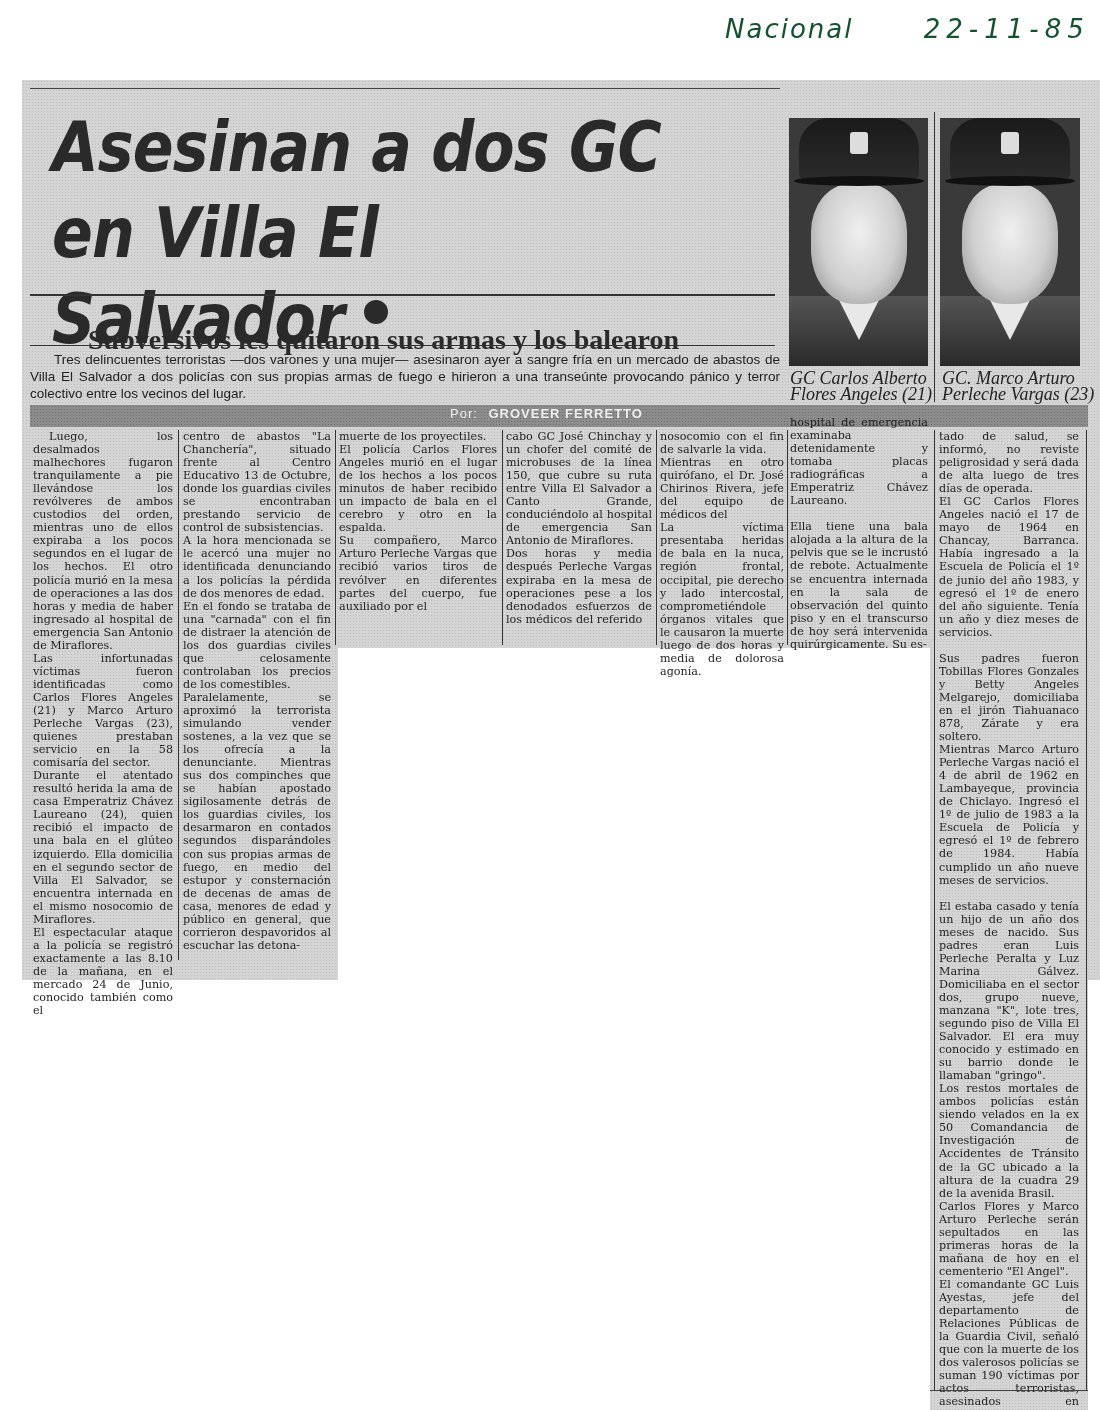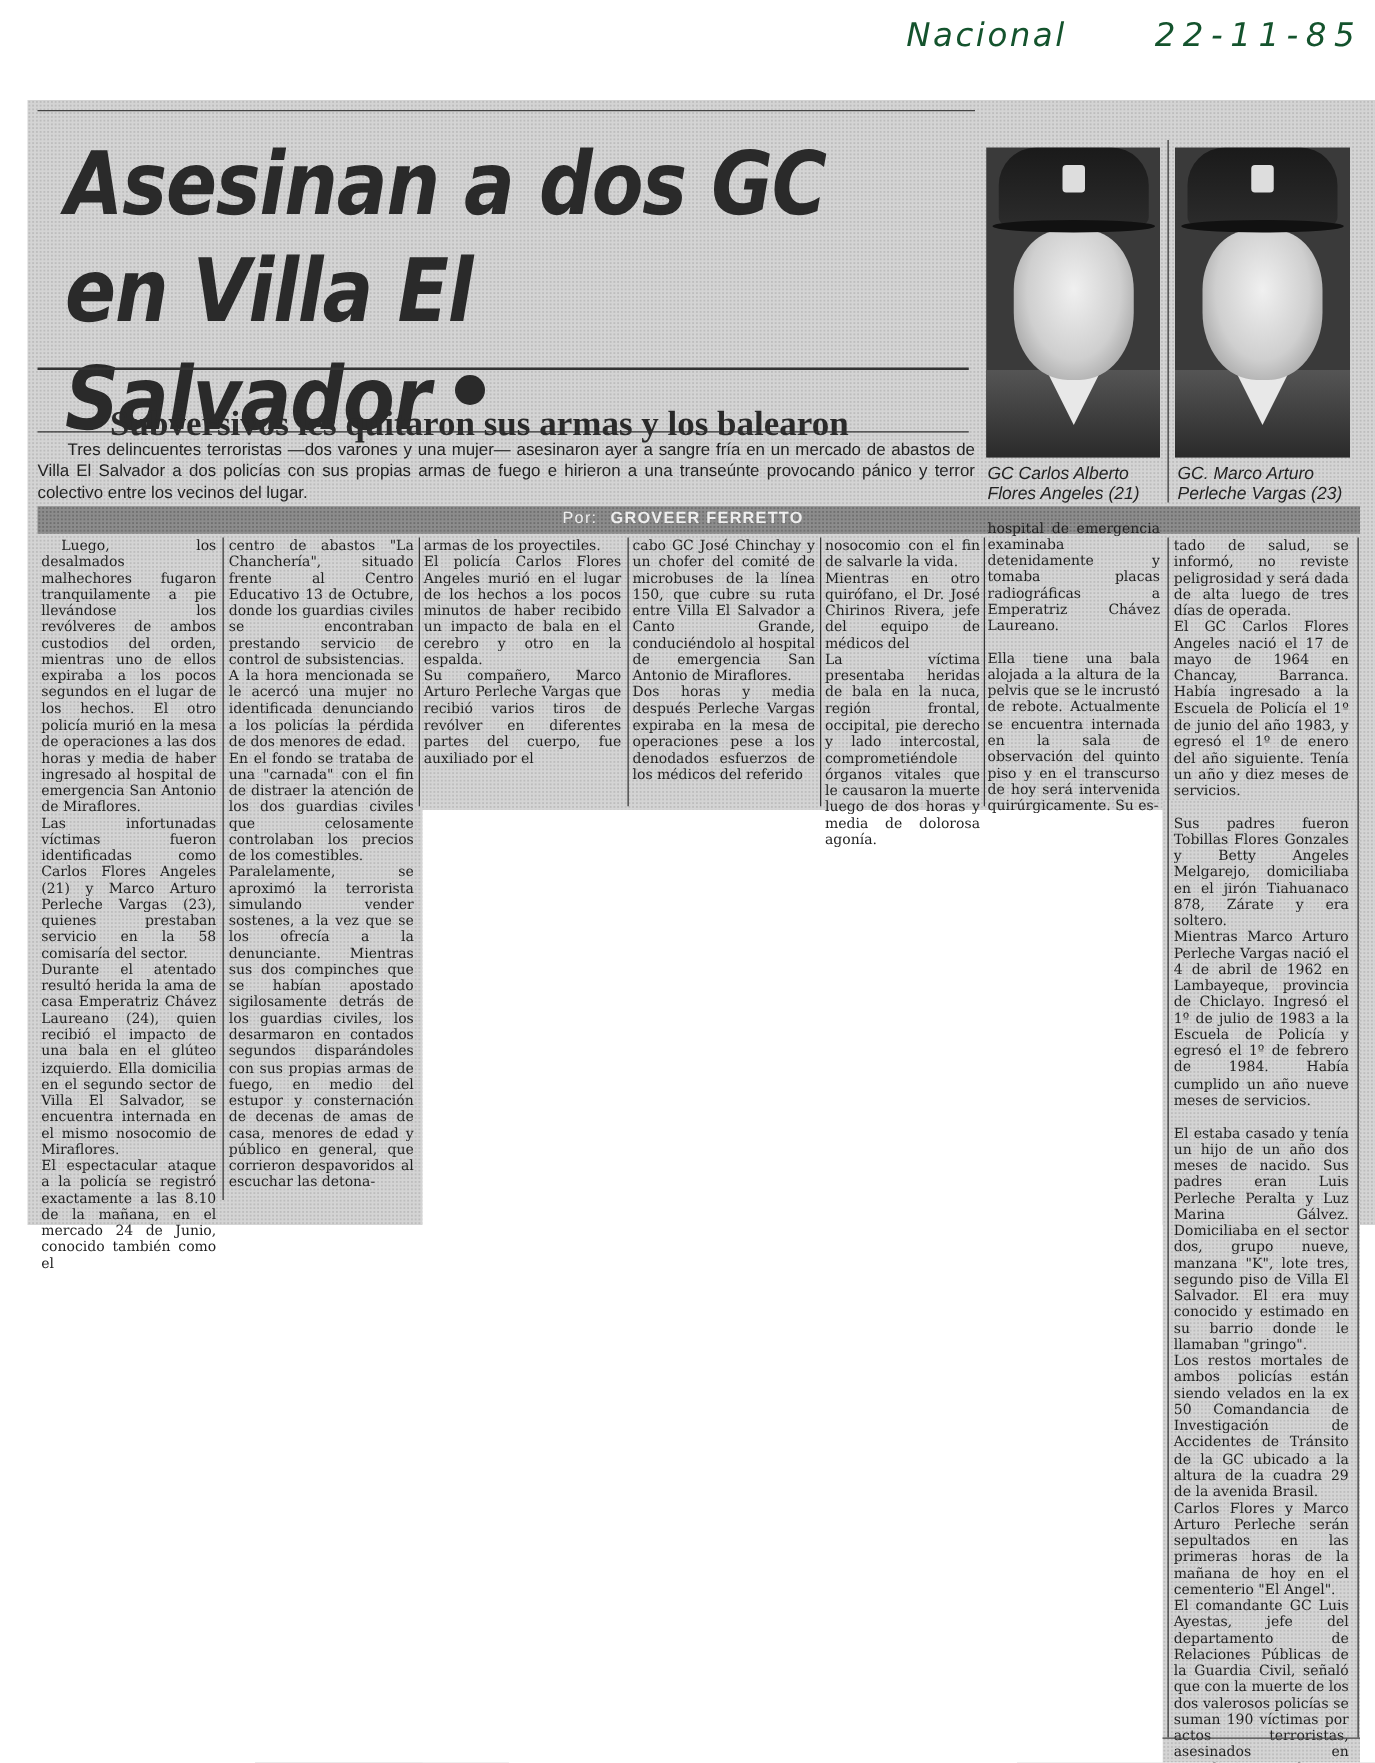--- a/index.html
+++ b/index.html
@@ -62,21 +62,21 @@
   .photo .face {
     position:absolute; left:50%; transform:translateX(-50%); top:66px; width:96px; height:120px;
     background:radial-gradient(ellipse at 50% 40%, #f0f0f0 0%, #cfcfcf 55%, #8a8a8a 100%);
     border-radius:40% 40% 45% 45%;
   }
   .photo .collar { position:absolute; left:0; right:0; bottom:0; height:70px; background:linear-gradient(#555,#2a2a2a); }
   .photo .collar:before { content:""; position:absolute; left:50%; transform:translateX(-50%); top:0; border-left:22px solid transparent; border-right:22px solid transparent; border-top:44px solid #e8e8e8; }
   .vsep { position:absolute; width:1px; background:#333; }
   .caption {
     position:absolute; top:370px;
-    font-family:Liberation Sans, sans-serif; font-style:italic; font-size:14px; line-height:16px; color:#222;
+    font-family:Liberation Serif, serif; font-style:italic; font-size:18px; line-height:16px; color:#222;
   }
   .byline-bar {
     position:absolute; left:30px; top:405px; width:1058px; height:22px; background:#8c8c8c;
     background-image: radial-gradient(#6f6f6f 0.7px, transparent 0.8px); background-size:3px 3px;
   }
   .byline {
     position:absolute; left:450px; top:406px;
     font-family:"Liberation Sans", sans-serif; font-size:13px; color:#eeeeee; font-weight:bold; letter-spacing:1px;
   }
   .byline .por { font-weight:normal; margin-right:6px; }
@@ -160,21 +160,21 @@
 
 <div class="col" style="left:183px; top:430px; width:148px;">
   <p>centro de abastos "La Chanchería", situado frente al Centro Educativo 13 de Octubre, donde los guardias civiles se encontraban prestando servicio de control de subsistencias.</p>
   <p>A la hora mencionada se le acercó una mujer no identificada denunciando a los policías la pérdida de dos menores de edad.</p>
   <p>En el fondo se trataba de una "carnada" con el fin de distraer la atención de los dos guardias civiles que celosamente controlaban los precios de los comestibles.</p>
   <p>Paralelamente, se aproximó la terrorista simulando vender sostenes, a la vez que se los ofrecía a la denunciante. Mientras sus dos compinches que se habían apostado sigilosamente detrás de los guardias civiles, los desarmaron en contados segundos disparándoles con sus propias armas de fuego, en medio del estupor y consternación de decenas de amas de casa, menores de edad y público en general, que corrieron despavoridos al escuchar las detona-</p>
 </div>
 <div class="col-rule" style="left:335px; top:430px; height:215px;"></div>
 
 <div class="col" style="left:339px; top:430px; width:158px;">
-  <p>armas de los proyectiles.</p>
+  <p>muerte de los proyectiles.</p>
   <p>El policía Carlos Flores Angeles murió en el lugar de los hechos a los pocos minutos de haber recibido un impacto de bala en el cerebro y otro en la espalda.</p>
   <p>Su compañero, Marco Arturo Perleche Vargas que recibió varios tiros de revólver en diferentes partes del cuerpo, fue auxiliado por el</p>
 </div>
 <div class="col-rule" style="left:502px; top:430px; height:215px;"></div>
 
 <div class="col" style="left:506px; top:430px; width:146px;">
   <p>cabo GC José Chinchay y un chofer del comité de microbuses de la línea 150, que cubre su ruta entre Villa El Salvador a Canto Grande, conduciéndolo al hospital de emergencia San Antonio de Miraflores.</p>
   <p>Dos horas y media después Perleche Vargas expiraba en la mesa de operaciones pese a los denodados esfuerzos de los médicos del referido</p>
 </div>
 <div class="col-rule" style="left:656px; top:430px; height:215px;"></div>

